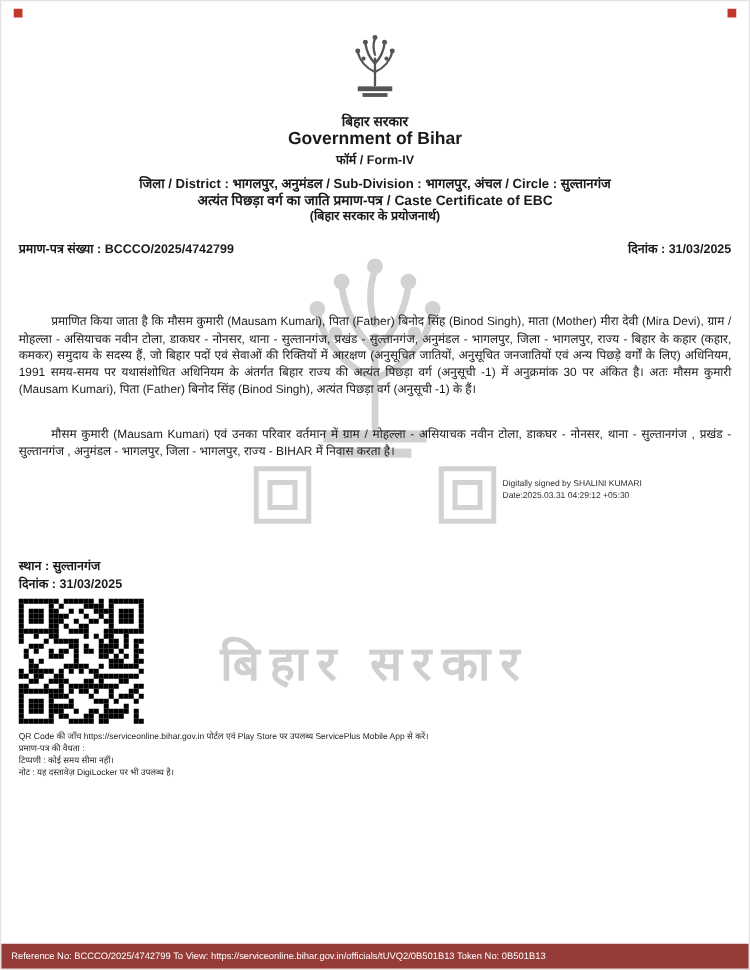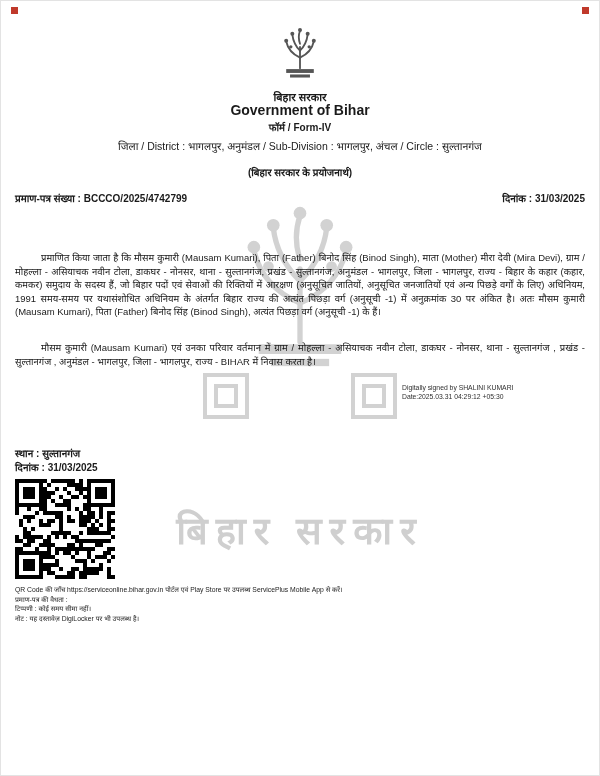--- a/index.html
+++ b/index.html
@@ -27,21 +27,21 @@
   
   .content { position:absolute; inset:0; z-index:1; }
 
   .logo { position:absolute; top:24px; left:50%; transform:translateX(-50%); width:52px; height:60px; text-align:center; }
   .logo svg { display:block; margin:0 auto; }
 
   .center-line { position:absolute; left:0; right:0; text-align:center; }
   .h-hi     { top:88px;  font-size:11px; font-weight:bold; }
   .h-en     { top:101px; font-size:14px; font-weight:bold; }
   .h-form   { top:119px; font-size:10px; font-weight:bold; }
-  .h-district { top:138px; font-size:10.5px; font-weight:normal; }
+  .h-district { top:138px; font-size:10.5px; font-weight:bold; }
   .h-title  { top:151px; font-size:11px; font-weight:bold; }
   .h-sub    { top:164px; font-size:10px; font-weight:bold; }
 
   .meta-row { position:absolute; top:190px; left:14px; right:14px; display:flex;
               justify-content:space-between; font-size:10px; font-weight:bold; }
 
   .para { position:absolute; left:14px; right:14px; font-size:9.5px; line-height:13.5px;
           text-align:justify; text-indent:26px; }
   .para1 { top:250px; }
   .para2 { top:340px; }
@@ -118,20 +118,21 @@
         </g>
         <rect x="12" y="57" width="36" height="5" fill="#555"></rect>
         <rect x="17" y="64" width="26" height="4" fill="#555"></rect>
       </svg>
     </div>
 
     <div class="center-line h-hi">बिहार सरकार</div>
     <div class="center-line h-form">फॉर्म / Form-IV</div>
     <div class="center-line h-en">Government of Bihar</div>
     <div class="center-line h-district">जिला / District : भागलपुर, अनुमंडल / Sub-Division : भागलपुर, अंचल / Circle : सुल्तानगंज</div>
+    <div class="center-line h-title">अत्यंत पिछड़ा वर्ग का जाति प्रमाण-पत्र / Caste Certificate of EBC</div>
     <div class="center-line h-sub">(बिहार सरकार के प्रयोजनार्थ)</div>
 
     <div class="meta-row">
       <div>
         <span>प्रमाण-पत्र संख्या :</span>
         <span>BCCCO/2025/4742799</span>
       </div>
       <div>
         <span>दिनांक :</span>
         <span>31/03/2025</span>
@@ -495,14 +496,15 @@
 
     <div class="notes">
       <div>QR Code की जाँच https://serviceonline.bihar.gov.in पोर्टल एवं Play Store पर उपलब्ध ServicePlus Mobile App से करें।</div>
       <div>प्रमाण-पत्र की वैधता :</div>
       <div>टिप्पणी : कोई समय सीमा नहीं।</div>
       <div>नोट : यह दस्तावेज़ DigiLocker पर भी उपलब्ध है।</div>
     </div>
 
   </div>
 
+  <div class="footer">Reference No: BCCCO/2025/4742799 To View: https://serviceonline.bihar.gov.in/officials/tUVQ2/0B501B13 Token No: 0B501B13</div>
 
 </div>
 
 </body></html>

